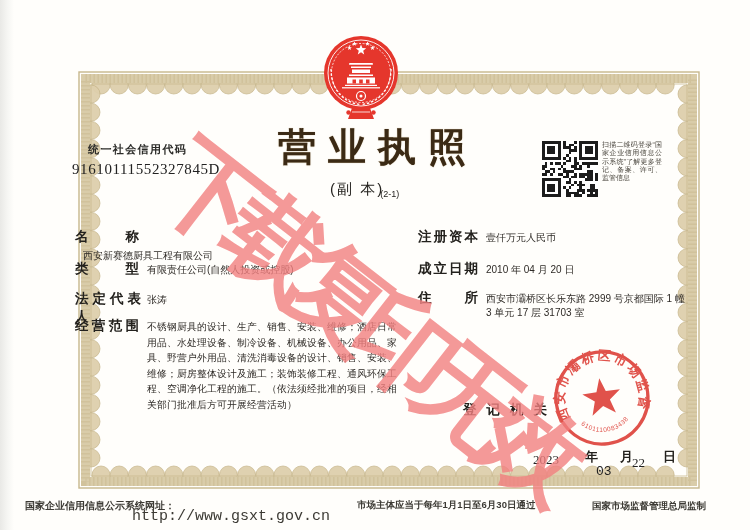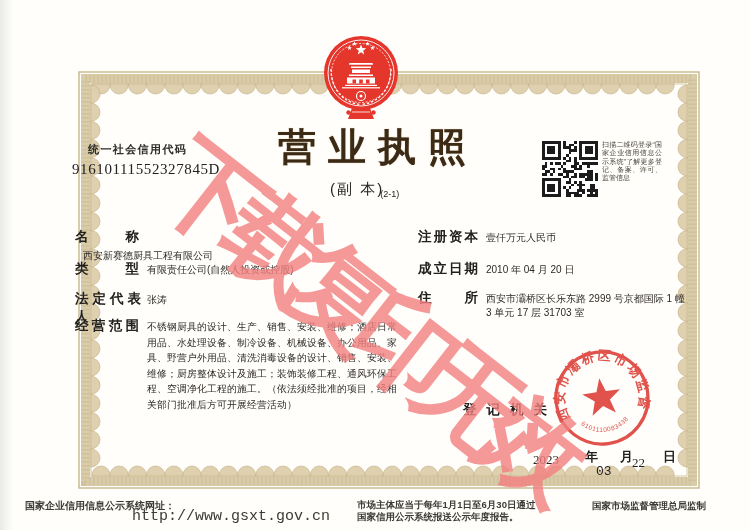--- a/index.html
+++ b/index.html
@@ -413,18 +413,17 @@
     </g>
   </svg>
 
   <div class="watermark" style="color: rgb(242, 128, 128);">下载复印无效</div>
 
   <div class="footer">
     <span class="f-sitelabel">国家企业信用信息公示系统网址：</span>
     <span class="f-url">http://www.gsxt.gov.cn</span>
     <div class="f-notice">
       <div>市场主体应当于每年1月1日至6月30日通过</div>
-      <div>国家信用公示系统报送公示年度报告。</div>
     </div>
     <span class="f-pub">国家市场监督管理总局监制</span>
   </div>
 
 </div>
 
 </body></html>

